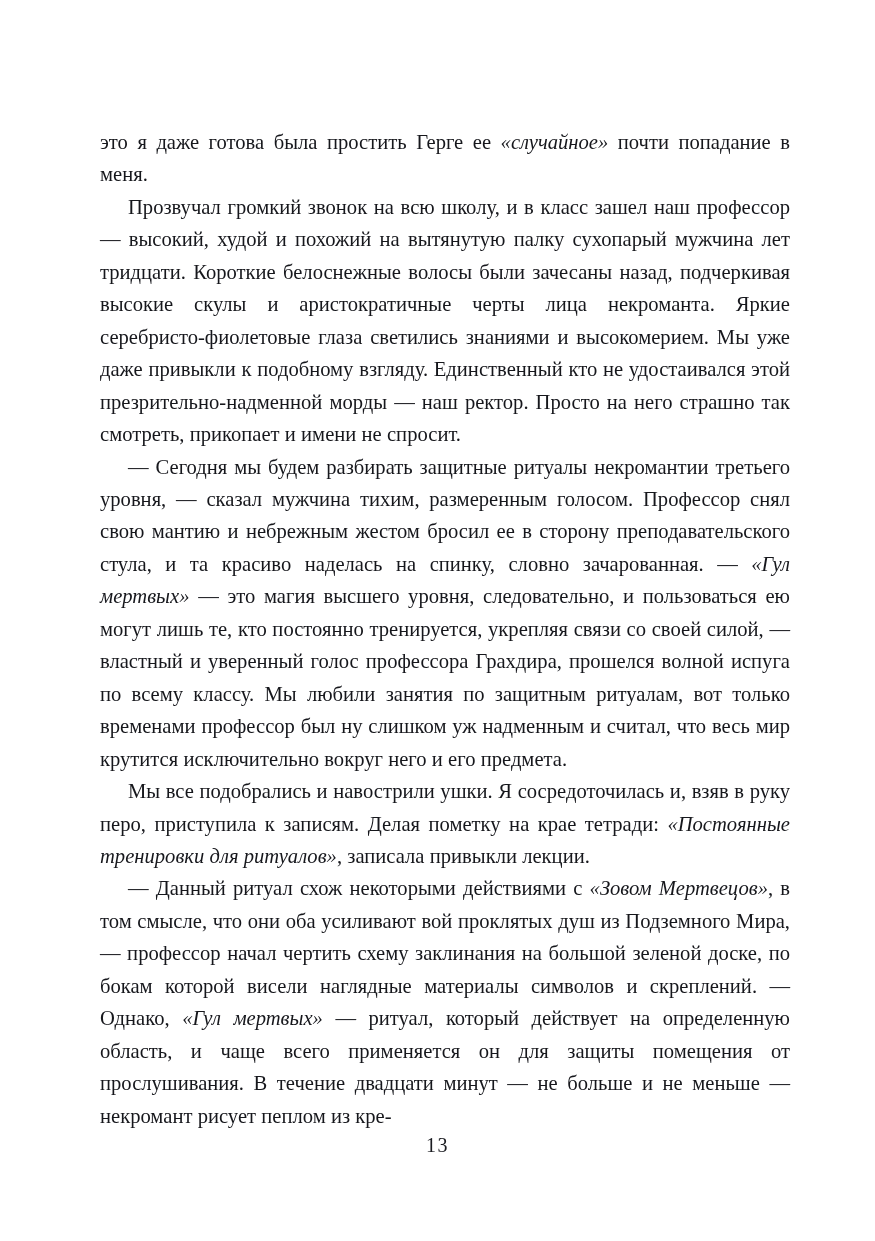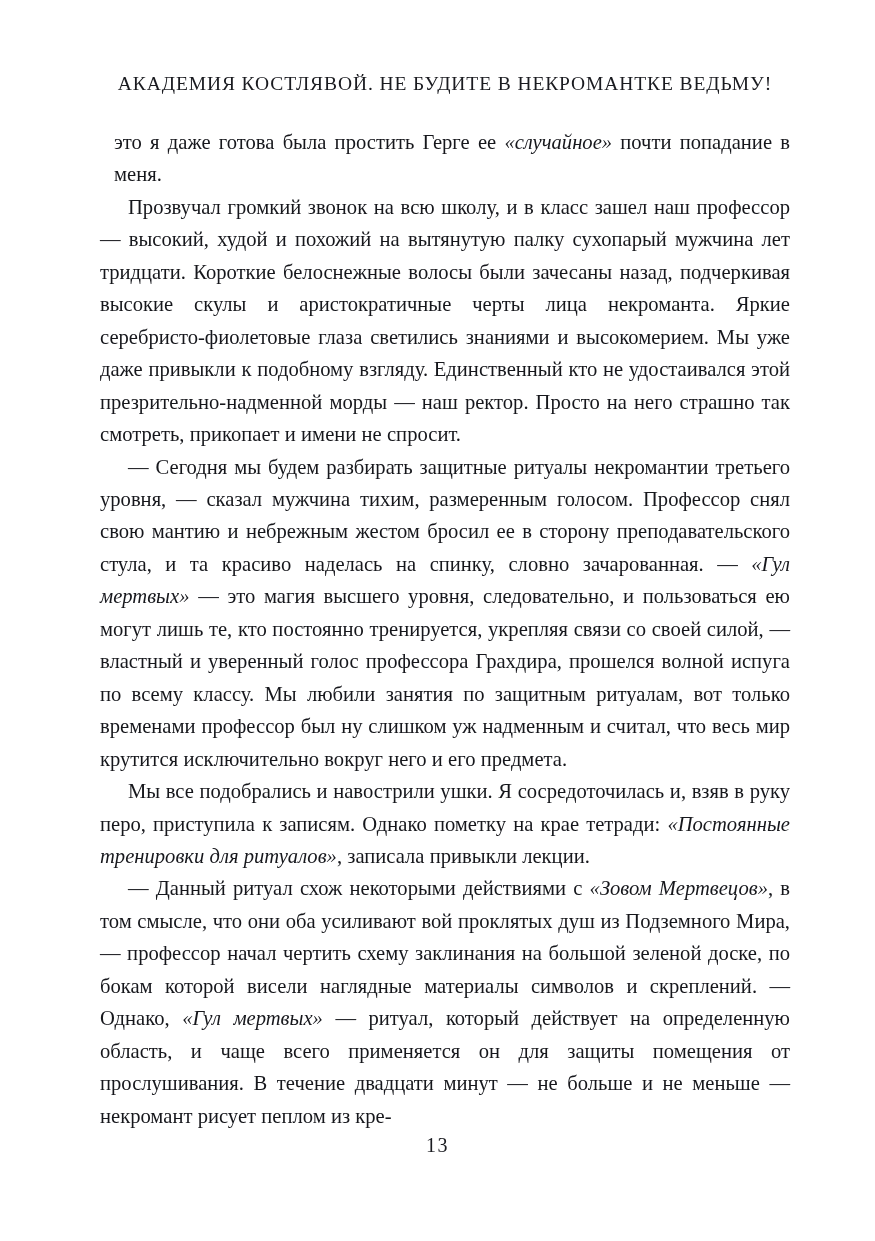--- a/index.html
+++ b/index.html
@@ -46,21 +46,20 @@
     line-height: 32.45px;
     text-align: justify;
     text-indent: 28px;
     color: #16171c;
     -webkit-hyphens: manual;
     hyphens: manual;
     word-spacing: 0.1px;
   }
   .para.no-indent {
     text-indent: 0;
-    margin-left: 14px;
   }
   .para i, .para em {
     font-style: italic;
   }
 
   
   .folio {
     position: absolute;
     top: 1132px;
     left: 0;
@@ -70,25 +69,24 @@
     line-height: 26px;
     letter-spacing: 1.6px;
     color: #1a1b20;
   }
 </style>
 </head>
 <body>
 
 <div class="page">
 
-  <div class="running-head">АКАДЕМИЯ КОСТЛЯВОЙ. НЕ БУДИТЕ В НЕКРОМАНТКЕ ВЕДЬМУ!</div>
 
   <div class="text-block">
     <p class="para no-indent"><span>это я даже готова была простить Герге ее </span><i>«случайное»</i><span> почти попадание в меня.</span></p>
     <p class="para"><span>Прозвучал громкий звонок на всю школу, и в класс зашел наш профессор — высокий, худой и похожий на вытянутую палку сухопарый мужчина лет тридцати. Короткие белоснежные волосы были зачесаны назад, подчеркивая высокие скулы и аристократичные черты лица некроманта. Яркие серебристо-фиолетовые глаза светились знаниями и высокомерием. Мы уже даже привыкли к подобному взгляду. Единственный кто не удостаивался этой презрительно-надменной морды — наш ректор. Просто на него страшно так смотреть, прикопает и имени не спросит.</span></p>
     <p class="para"><span>— Сегодня мы будем разбирать защитные ритуалы некромантии третьего уровня, — сказал мужчина тихим, размеренным голосом. Профессор снял свою мантию и небрежным жестом бросил ее в сторону преподавательского стула, и та красиво наделась на спинку, словно зачарованная. — </span><i>«Гул мертвых»</i><span> — это магия высшего уровня, следовательно, и пользоваться ею могут лишь те, кто постоянно тренируется, укрепляя связи со своей силой, — властный и уверенный голос профессора Грахдира, прошелся волной испуга по всему классу. Мы любили занятия по защитным ритуалам, вот только временами профессор был ну слишком уж надменным и считал, что весь мир крутится исключительно вокруг него и его предмета.</span></p>
-    <p class="para"><span>Мы все подобрались и навострили ушки. Я сосредоточилась и, взяв в руку перо, приступила к записям. Однако пометку на крае тетради: </span><i>«Постоянные тренировки для ритуалов»</i><span>, записала привыкли лекции.</span></p>
+    <p class="para"><span>Мы все подобрались и навострили ушки. Я сосредоточилась и, взяв в руку перо, приступила к записям. Делая пометку на крае тетради: </span><i>«Постоянные тренировки для ритуалов»</i><span>, записала привыкли лекции.</span></p>
     <p class="para"><span>— Данный ритуал схож некоторыми действиями с </span><i>«Зовом Мертвецов»</i><span>, в том смысле, что они оба усиливают вой проклятых душ из Подземного Мира, — профессор начал чертить схему заклинания на большой зеленой доске, по бокам которой висели наглядные материалы символов и скреплений. — Однако, </span><i>«Гул мертвых»</i><span> — ритуал, который действует на определенную область, и чаще всего применяется он для защиты помещения от прослушивания. В течение двадцати минут — не больше и не меньше — некромант рисует пеплом из кре-</span></p>
   </div>
 
   <div class="folio">13</div>
 
 </div>
 
 </body></html>

